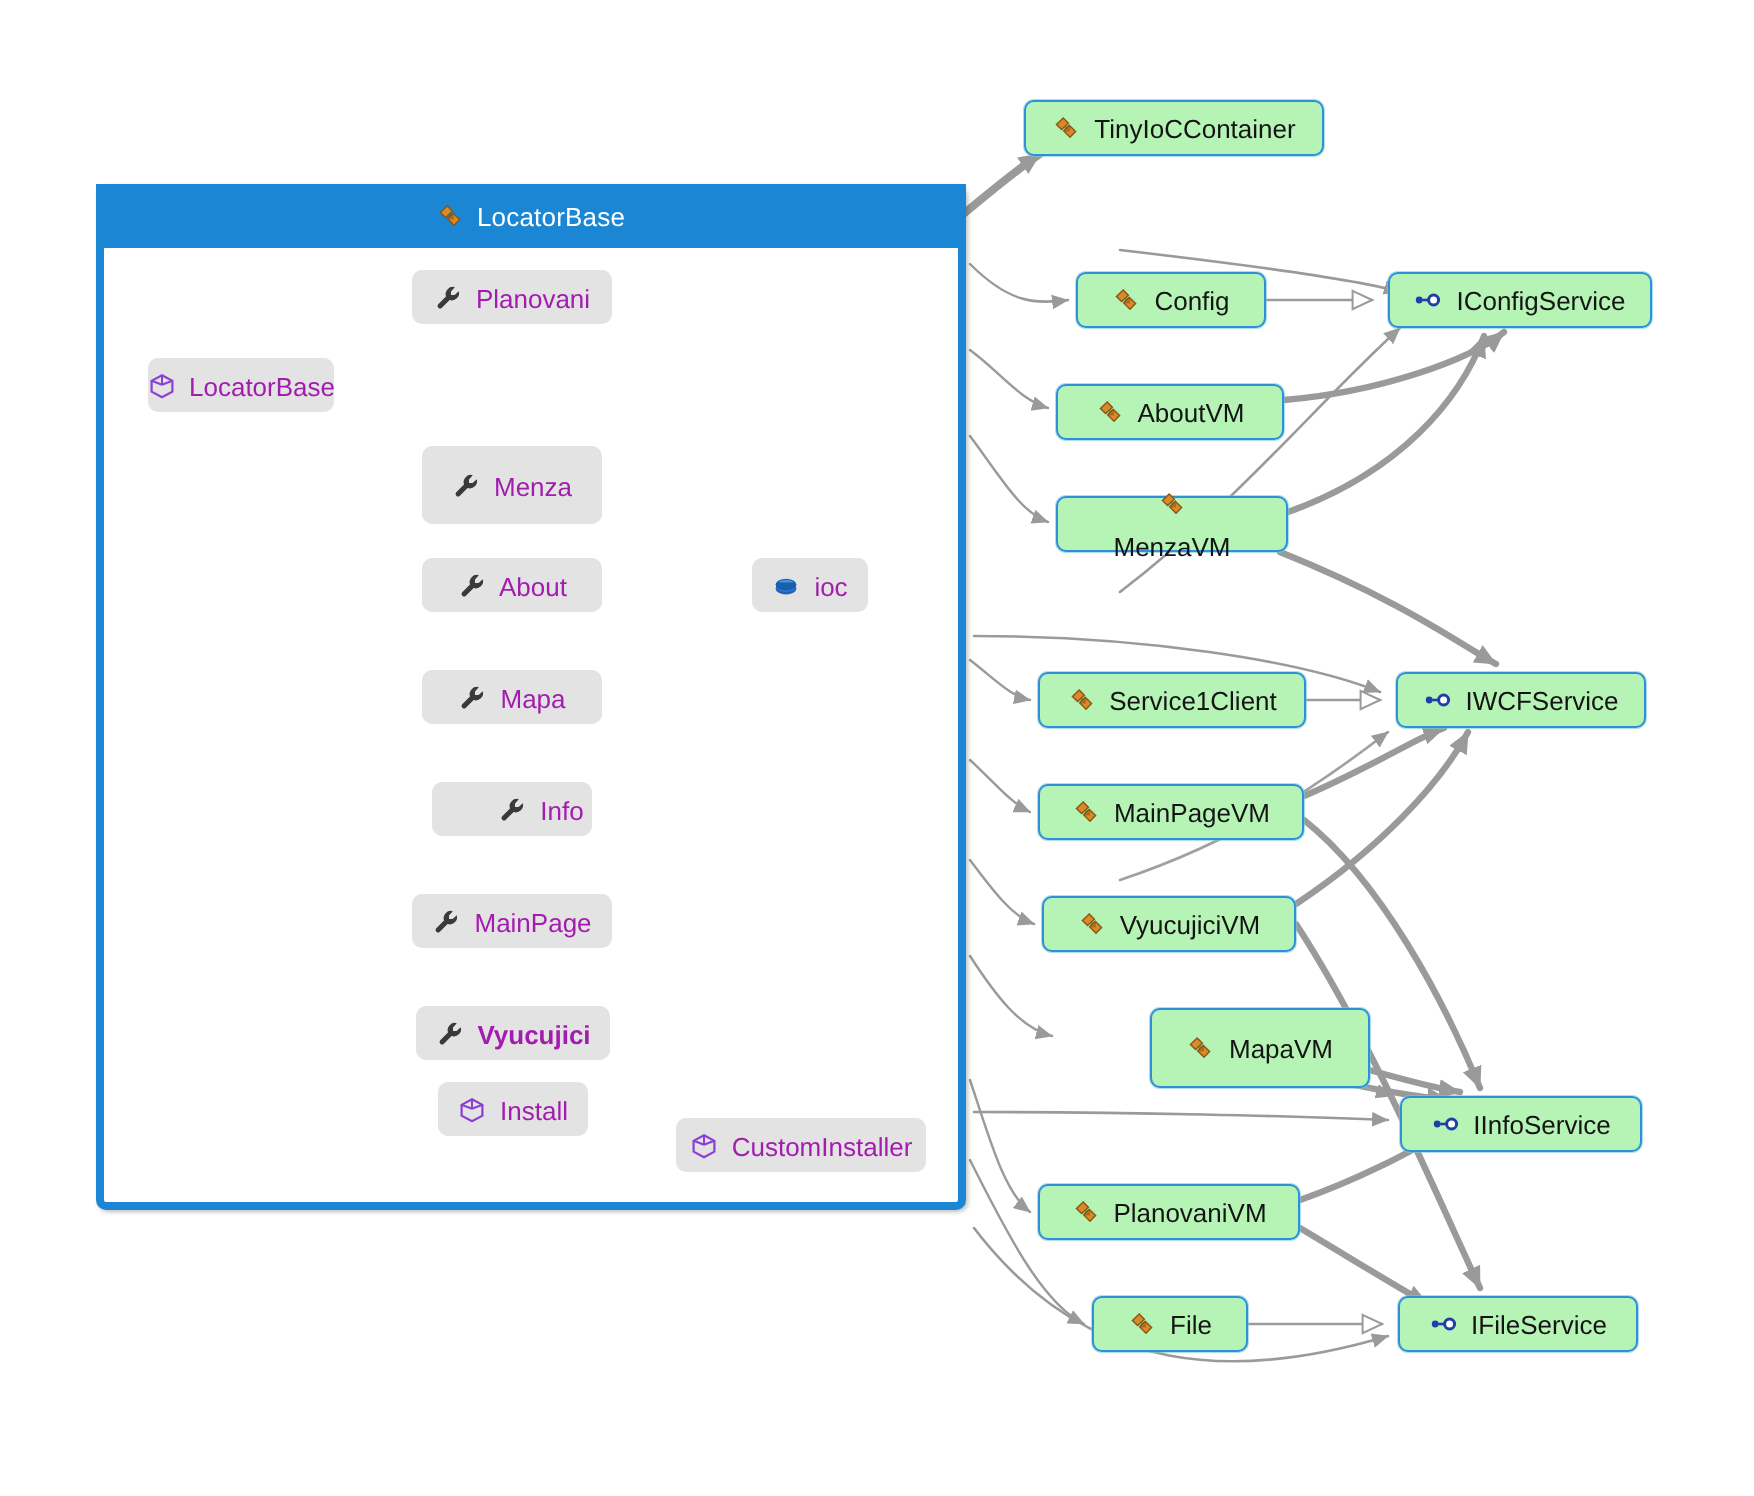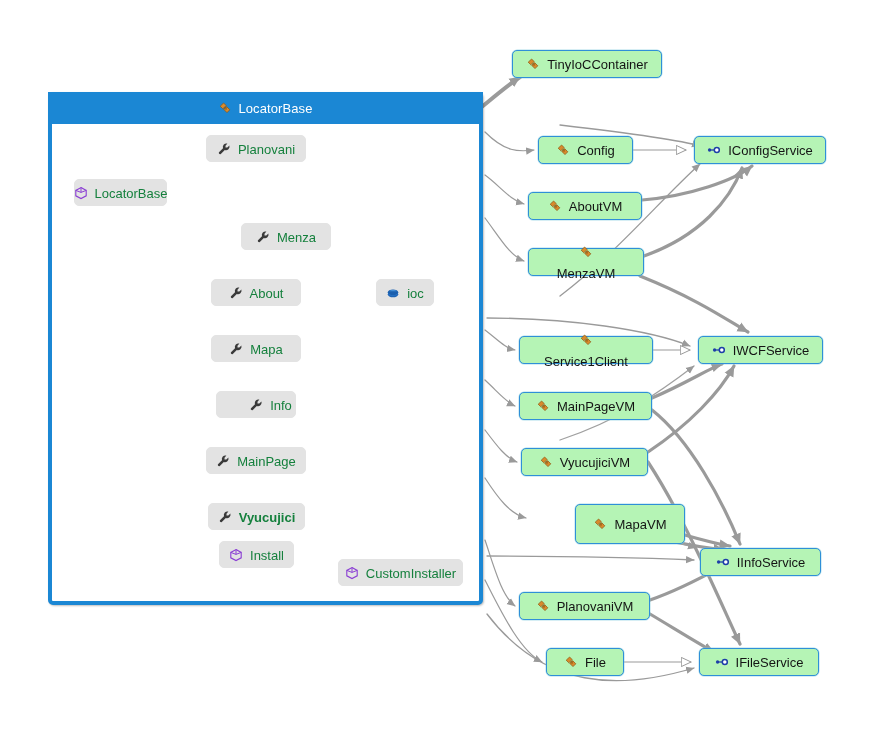--- a/index.html
+++ b/index.html
@@ -63,21 +63,21 @@
     gap: 7px;
     border-radius: 5px;
     font-size: 13px;
     line-height: 1;
     white-space: nowrap;
     padding: 0 10px;
   }
   .node.gray {
     background: #e3e3e3;
     border: 1px solid #e3e3e3;
-    color: #15803d;
+    color: #a21caf;
   }
   .node.green {
     background: #b5f4b5;
     border: 1.4px solid #2f8fd8;
     color: #141414;
     box-shadow: 0 0 0 .5px rgba(120,200,220,.6);
   }
   .node .label { position: relative; top: .5px; }
 
   
@@ -205,21 +205,21 @@
 
     <div class="node gray" style="left:206px; top:135px; width:100px; height:27px;">
       <span class="ico">
         <svg viewBox="0 0 14 14">
           <path d="M10.4 1.6 a3.6 3.6 0 0 0 -4.4 4.6 L2 10.2 a1.3 1.3 0 0 0 1.8 1.8 L7.8 8 a3.6 3.6 0 0 0 4.6 -4.4 L10.3 5.5 L8.5 5.5 L8.5 3.7 Z" fill="#3a3a3a"></path>
         </svg>
       </span>
       <span class="label">Planovani</span>
     </div>
 
-    <div class="node gray" style="left:211px; top:223px; width:90px; height:27px;margin-left:30px;">
+    <div class="node gray" style="left:211px; top:223px; width:90px; height:39px;">
       <span class="ico">
         <svg viewBox="0 0 14 14">
             <path d="M10.4 1.6 a3.6 3.6 0 0 0 -4.4 4.6 L2 10.2 a1.3 1.3 0 0 0 1.8 1.8 L7.8 8 a3.6 3.6 0 0 0 4.6 -4.4 L10.3 5.5 L8.5 5.5 L8.5 3.7 Z" fill="#3a3a3a"></path>
           </svg>
       </span>
       <span class="label">Menza</span>
     </div>
 
     <div class="node gray" style="left:211px; top:279px; width:90px; height:27px;">
       <span class="ico">
@@ -335,21 +335,21 @@
       <span class="ico">
         <svg viewBox="0 0 14 14">
             <path d="M2.2 5.2 L5.6 2 L8.2 4.6 L4.8 7.8 Z" fill="#d98a2b" stroke="#8a5512" stroke-width=".7"></path>
             <path d="M5.8 8.4 L8.6 5.6 L11.8 8.8 L9 11.6 Z" fill="#d98a2b" stroke="#8a5512" stroke-width=".7"></path>
             <rect x="6.4" y="6.1" width="2.6" height="2.6" fill="#8a5512" opacity=".55"></rect>
           </svg>
       </span>
       <span class="label">MenzaVM</span>
     </div>
 
-    <div class="node green" style="left:519px; top:336px; width:134px; height:28px;flex-direction:column;">
+    <div class="node green" style="left:519px; top:336px; width:134px; height:28px;">
       <span class="ico">
         <svg viewBox="0 0 14 14">
             <path d="M2.2 5.2 L5.6 2 L8.2 4.6 L4.8 7.8 Z" fill="#d98a2b" stroke="#8a5512" stroke-width=".7"></path>
             <path d="M5.8 8.4 L8.6 5.6 L11.8 8.8 L9 11.6 Z" fill="#d98a2b" stroke="#8a5512" stroke-width=".7"></path>
             <rect x="6.4" y="6.1" width="2.6" height="2.6" fill="#8a5512" opacity=".55"></rect>
           </svg>
       </span>
       <span class="label">Service1Client</span>
     </div>
 

